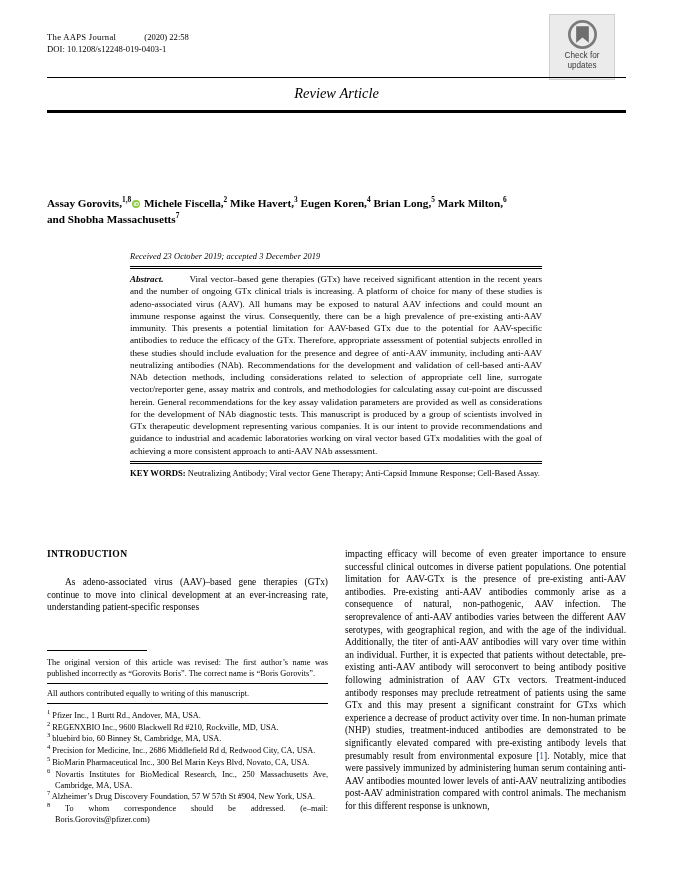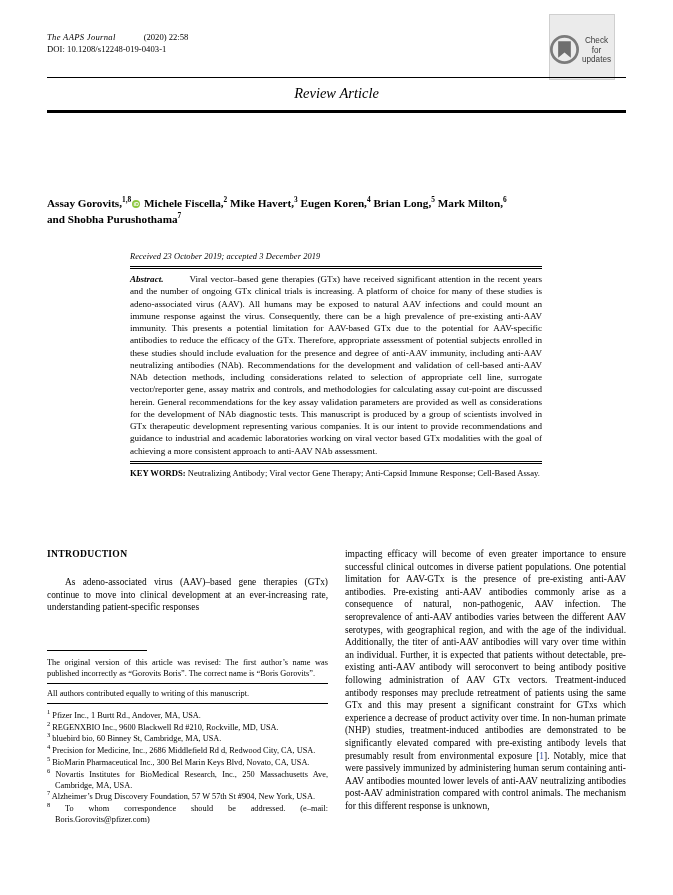--- a/index.html
+++ b/index.html
@@ -27,21 +27,20 @@
     left: 47px;
     top: 31px;
     width: 470px;
   }
   .journal-line {
     font-size: 8.6px;
     line-height: 12px;
     white-space: nowrap;
   }
   .journal-name {
-    font-style: italic;
     letter-spacing: 0.3px;
   }
   .journal-vol {
     display: inline-block;
     margin-left: 28px;
   }
   .doi-line {
     font-size: 8.6px;
     line-height: 12px;
     letter-spacing: 0.05px;
@@ -50,20 +49,21 @@
   
   .crossmark {
     position: absolute;
     left: 549px;
     top: 14px;
     width: 66px;
     height: 66px;
     background: #ebebeb;
     border: 1px solid #cfcfcf;
     display: flex;
+    flex-direction: column;
     align-items: center;
     justify-content: flex-start;
     box-sizing: border-box;
     padding-top: 5px;
   }
   .crossmark-icon {
     width: 29px;
     height: 29px;
   }
   .crossmark-label {
@@ -325,21 +325,21 @@
 
 
   <div class="authors">
     <span>Assay Gorovits,</span><sup>1,8</sup><span class="orcid">iD</span>
     <span>Michele Fiscella,</span><sup>2</sup>
     <span>Mike Havert,</span><sup>3</sup>
     <span>Eugen Koren,</span><sup>4</sup>
     <span>Brian Long,</span><sup>5</sup>
     <span>Mark Milton,</span><sup>6</sup>
     <span>and</span>
-    <span>Shobha Purushothama</span><sup>7</sup>
+    <span>Shobha Massachusetts</span><sup>7</sup>
   </div>
 
   <div class="abstract-block">
     <div class="received">Received 23 October 2019; accepted 3 December 2019</div>
     <div class="abs-rule double"></div>
     <div class="abs-rule-gap"></div>
     <div class="abs-rule"></div>
 
     <p class="abstract-text"><span class="lead">Abstract.</span><span class="lead-gap"></span><span>Viral vector–based gene therapies (GTx) have received significant attention in the recent years and the number of ongoing GTx clinical trials is increasing. A platform of choice for many of these studies is adeno-associated virus (AAV). All humans may be exposed to natural AAV infections and could mount an immune response against the virus. Consequently, there can be a high prevalence of pre-existing anti-AAV immunity. This presents a potential limitation for AAV-based GTx due to the potential for AAV-specific antibodies to reduce the efficacy of the GTx. Therefore, appropriate assessment of potential subjects enrolled in these studies should include evaluation for the presence and degree of anti-AAV immunity, including anti-AAV neutralizing antibodies (NAb). Recommendations for the development and validation of cell-based anti-AAV NAb detection methods, including considerations related to selection of appropriate cell line, surrogate vector/reporter gene, assay matrix and controls, and methodologies for calculating assay cut-point are discussed herein. General recommendations for the key assay validation parameters are provided as well as considerations for the development of NAb diagnostic tests. This manuscript is produced by a group of scientists involved in GTx therapeutic development representing various companies. It is our intent to provide recommendations and guidance to industrial and academic laboratories working on viral vector based GTx modalities with the goal of achieving a more consistent approach to anti-AAV NAb assessment.</span></p>
 

